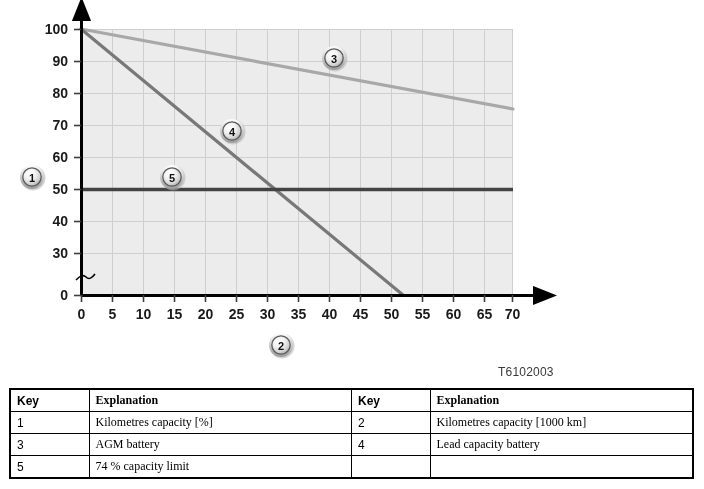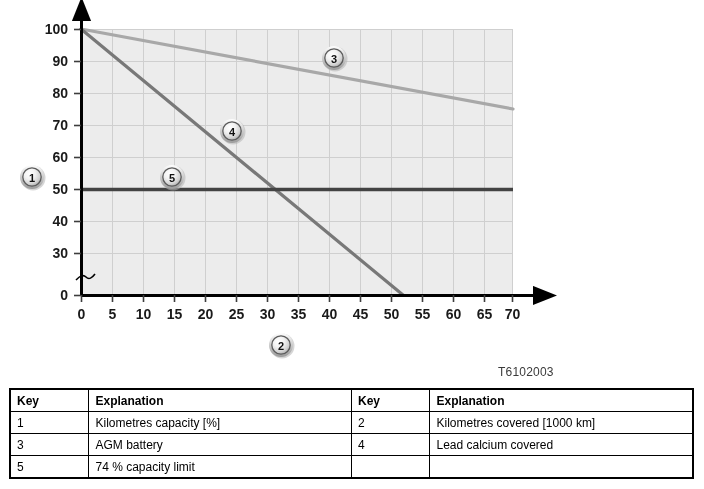--- a/index.html
+++ b/index.html
@@ -67,21 +67,21 @@
   #key-table td {
     border: 1px solid #000000;
     font-size: 12px;
     color: #000000;
     height: 19px;
     padding: 1px 6px;
     vertical-align: middle;
     font-family: "Liberation Sans", sans-serif;
   }
   #key-table td.col-key { width: 68px; }
-  #key-table td.col-exp { width: 260px; }
+  #key-table td.col-exp { width: 260px; font-family: Liberation Serif, serif; }
   #key-table tr.header-row td { font-weight: bold; border-radius: 8px; }
 </style>
 </head>
 <body>
 
 <div id="chart-figure">
 
   <svg id="chart-svg" width="704" height="380">
     <defs>
       <radialGradient id="bubbleGrad" cx="38%" cy="32%" r="72%">
@@ -243,27 +243,27 @@
     <tr class="header-row">
       <td class="col-key">Key</td>
       <td class="col-exp">Explanation</td>
       <td class="col-key">Key</td>
       <td class="col-exp">Explanation</td>
     </tr>
     <tr>
       <td class="col-key">1</td>
       <td class="col-exp">Kilometres capacity [%]</td>
       <td class="col-key">2</td>
-      <td class="col-exp">Kilometres covered [1000 km]</td>
+      <td class="col-exp">Kilometres capacity [1000 km]</td>
     </tr>
     <tr>
       <td class="col-key">3</td>
       <td class="col-exp">AGM battery</td>
       <td class="col-key">4</td>
-      <td class="col-exp">Lead calcium covered</td>
+      <td class="col-exp">Lead capacity battery</td>
     </tr>
     <tr>
       <td class="col-key">5</td>
       <td class="col-exp">74 % capacity limit</td>
       <td class="col-key"></td>
       <td class="col-exp"></td>
     </tr>
   </tbody>
 </table>
 

